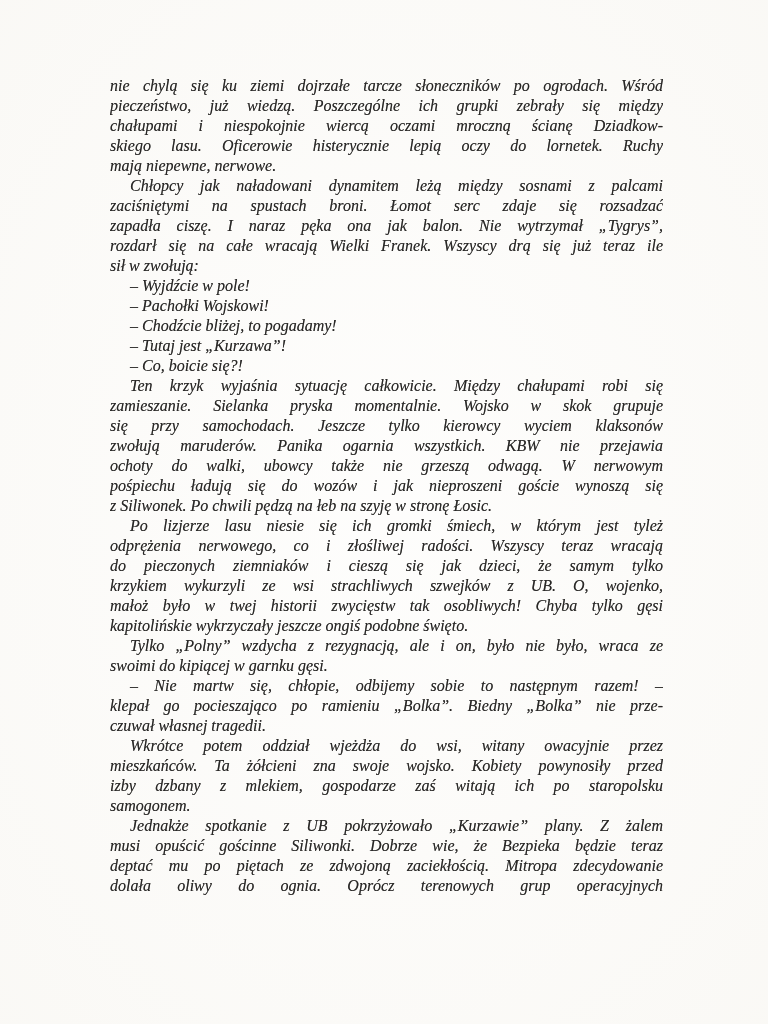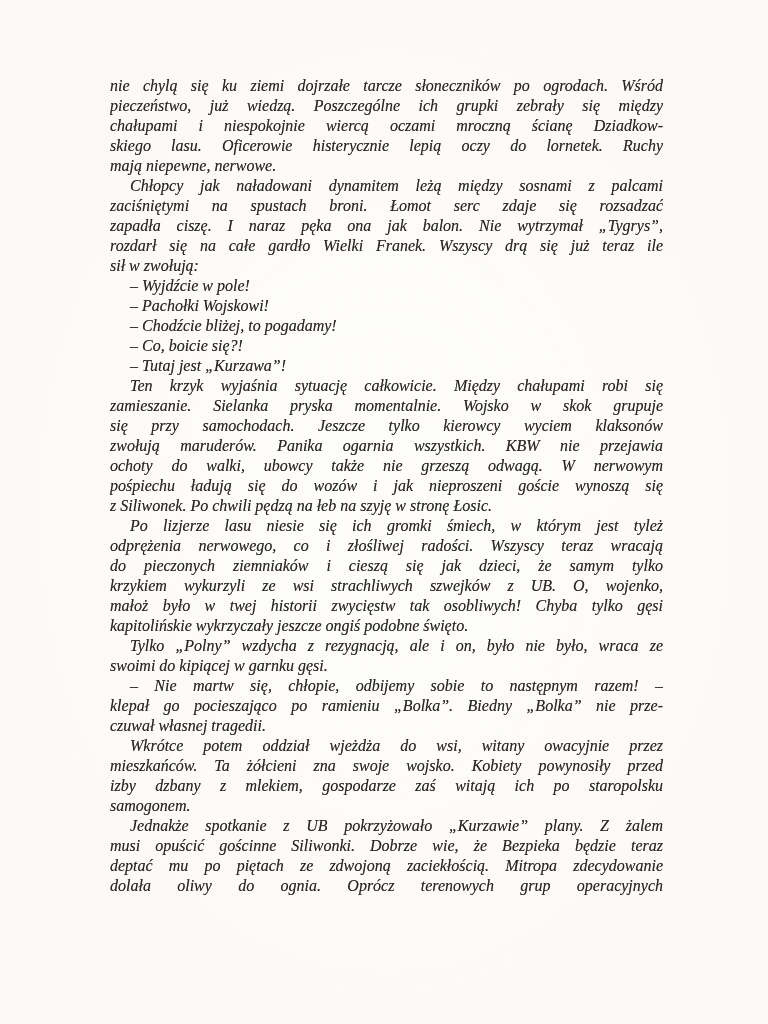--- a/index.html
+++ b/index.html
@@ -58,37 +58,37 @@
         <div class="line">nie chylą się ku ziemi dojrzałe tarcze słoneczników po ogrodach. Wśród</div>
         <div class="line">pieczeństwo, już wiedzą. Poszczególne ich grupki zebrały się między</div>
         <div class="line">chałupami i niespokojnie wiercą oczami mroczną ścianę Dziadkow-</div>
         <div class="line">skiego lasu. Oficerowie histerycznie lepią oczy do lornetek. Ruchy</div>
         <div class="line flush">mają niepewne, nerwowe.</div>
       </div>
       <div class="paragraph">
         <div class="line indent">Chłopcy jak naładowani dynamitem leżą między sosnami z palcami</div>
         <div class="line">zaciśniętymi na spustach broni. Łomot serc zdaje się rozsadzać</div>
         <div class="line">zapadła ciszę. I naraz pęka ona jak balon. Nie wytrzymał „Tygrys”,</div>
-        <div class="line">rozdarł się na całe gardło Wielki Franek. Wszyscy drą się już teraz ile</div>
+        <div class="line">rozdarł się na całe wracają Wielki Franek. Wszyscy drą się już teraz ile</div>
         <div class="line flush">sił w zwołują:</div>
       </div>
       <div class="paragraph">
         <div class="line flush indent">– Wyjdźcie w pole!</div>
       </div>
       <div class="paragraph">
         <div class="line flush indent">– Pachołki Wojskowi!</div>
       </div>
       <div class="paragraph">
         <div class="line flush indent">– Chodźcie bliżej, to pogadamy!</div>
       </div>
       <div class="paragraph">
-        <div class="line flush indent">– Co, boicie się?!</div>
+        <div class="line flush indent">– Tutaj jest „Kurzawa”!</div>
       </div>
       <div class="paragraph">
-        <div class="line flush indent">– Tutaj jest „Kurzawa”!</div>
+        <div class="line flush indent">– Co, boicie się?!</div>
       </div>
       <div class="paragraph">
         <div class="line indent">Ten krzyk wyjaśnia sytuację całkowicie. Między chałupami robi się</div>
         <div class="line">zamieszanie. Sielanka pryska momentalnie. Wojsko w skok grupuje</div>
         <div class="line">się przy samochodach. Jeszcze tylko kierowcy wyciem klaksonów</div>
         <div class="line">zwołują maruderów. Panika ogarnia wszystkich. KBW nie przejawia</div>
         <div class="line">ochoty do walki, ubowcy także nie grzeszą odwagą. W nerwowym</div>
         <div class="line">pośpiechu ładują się do wozów i jak nieproszeni goście wynoszą się</div>
         <div class="line flush">z Siliwonek. Po chwili pędzą na łeb na szyję w stronę Łosic.</div>
       </div>

